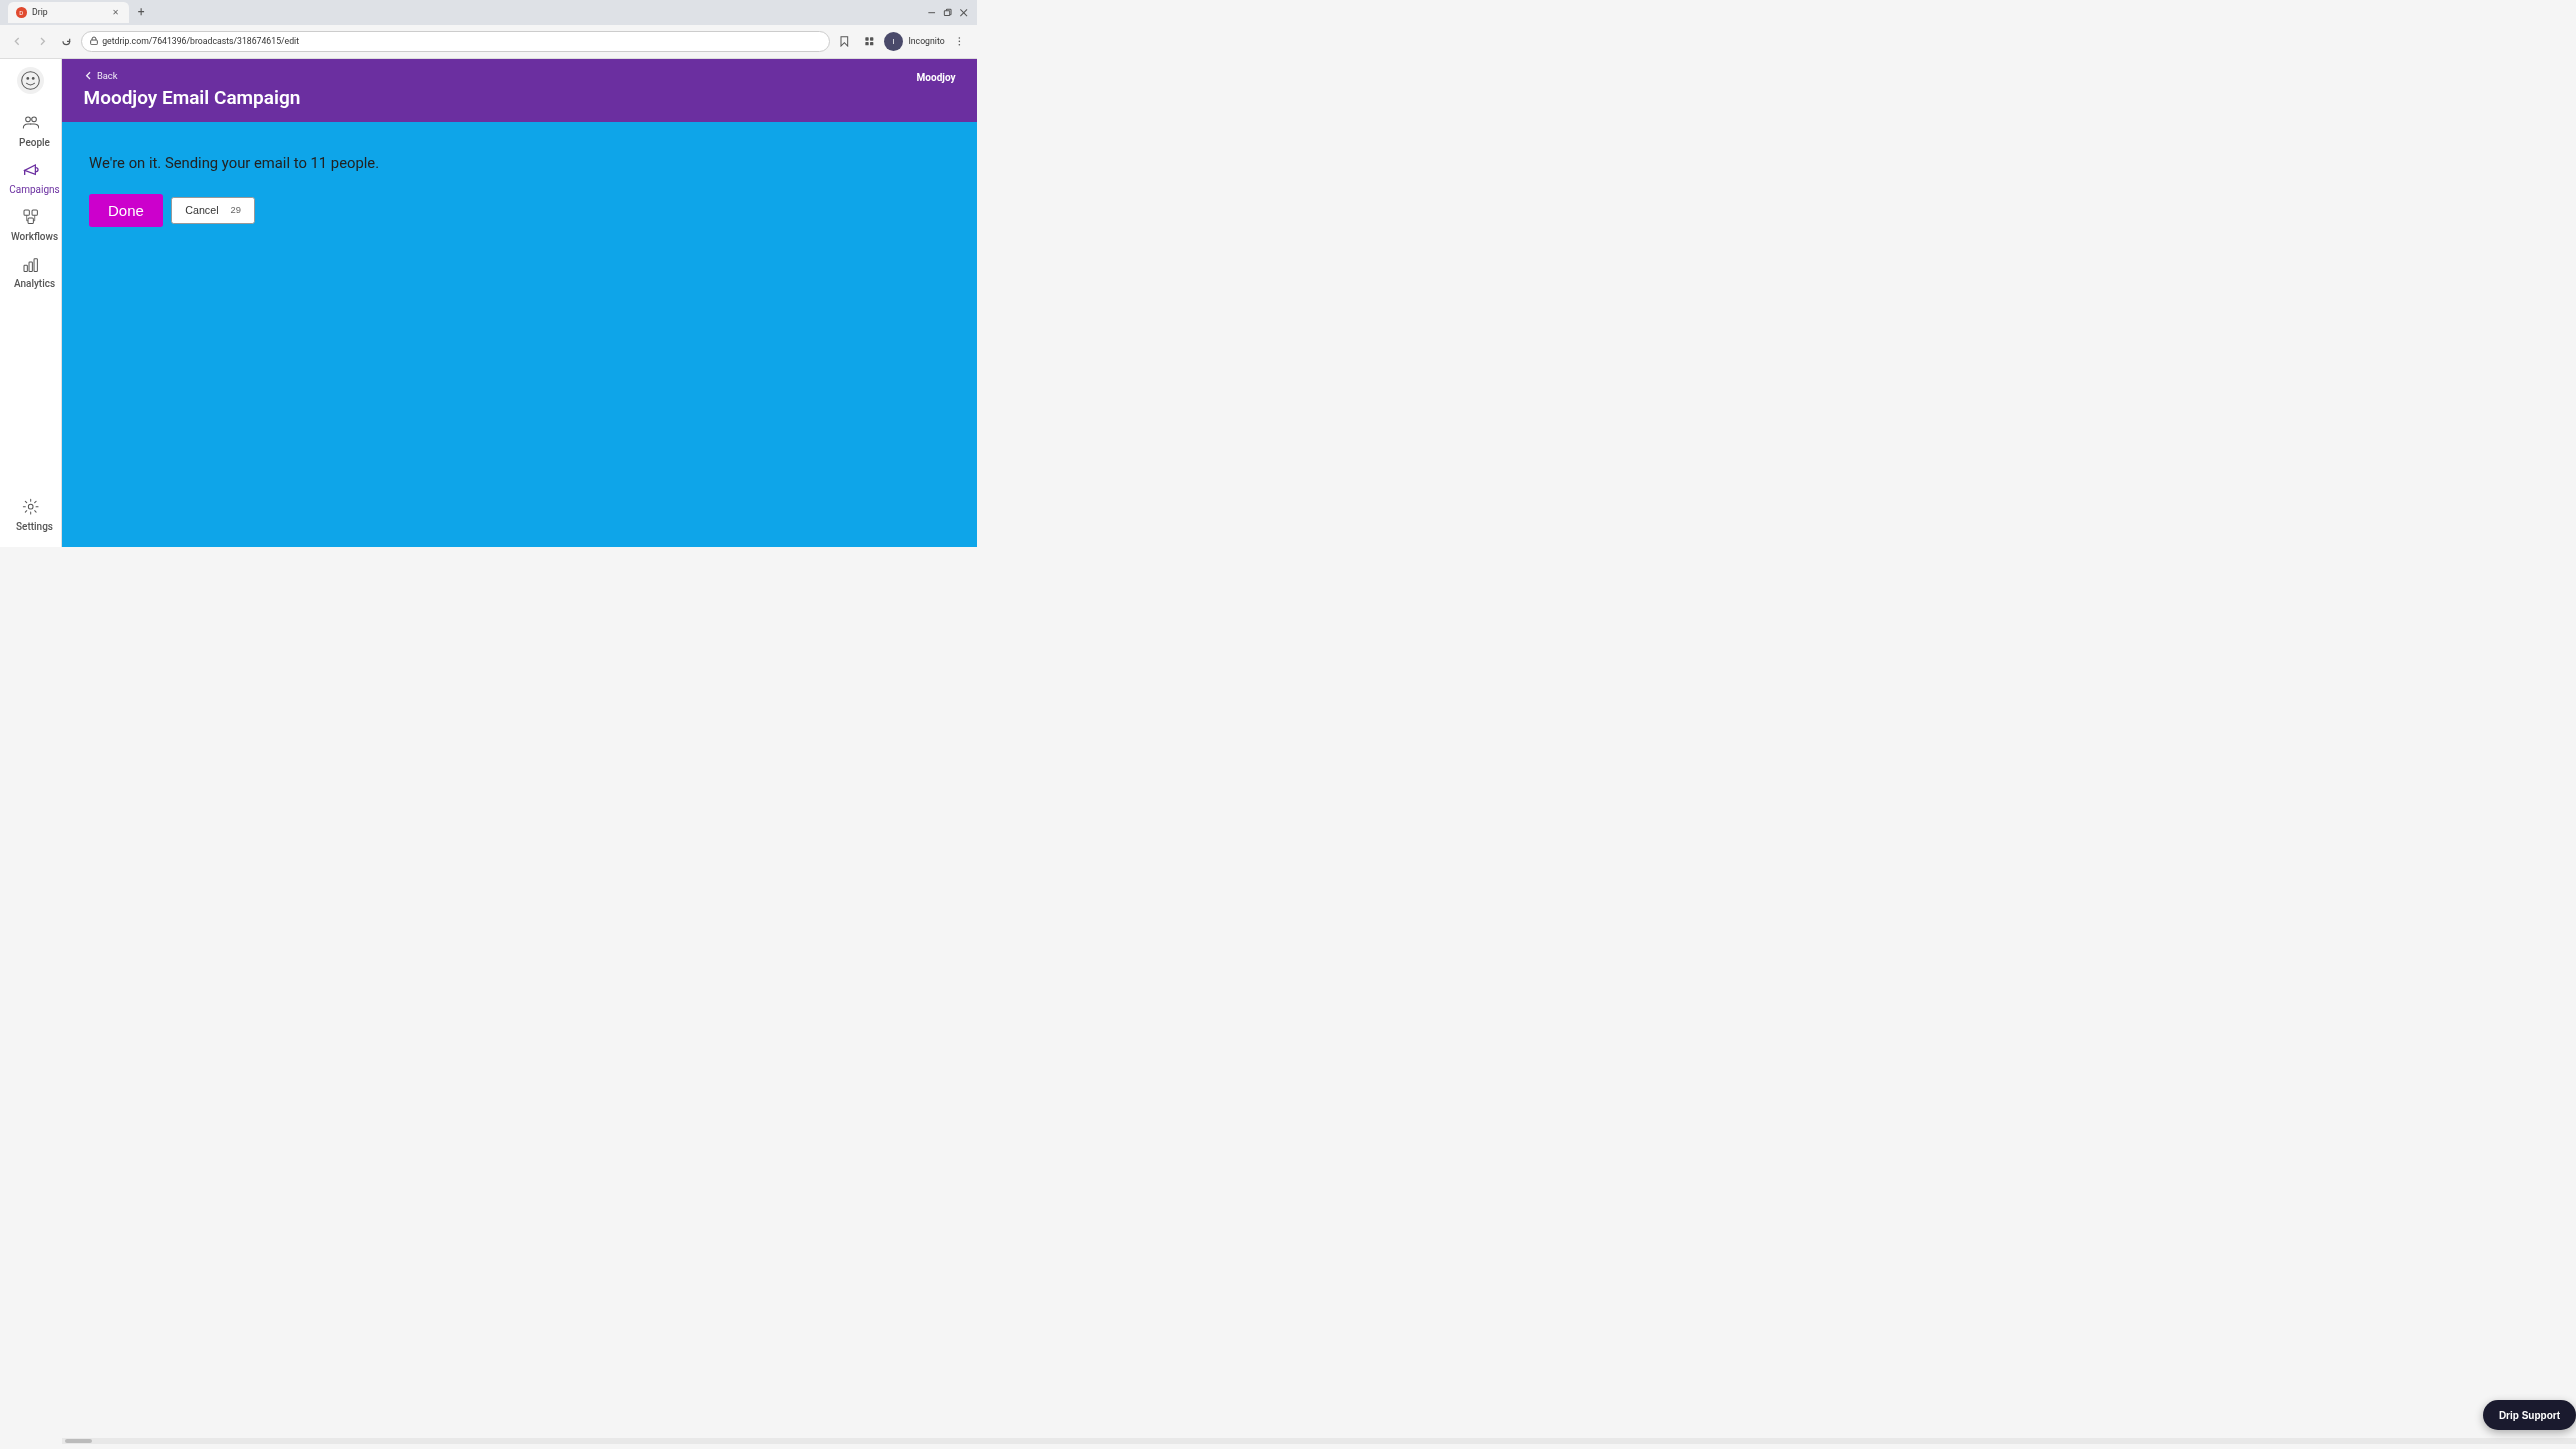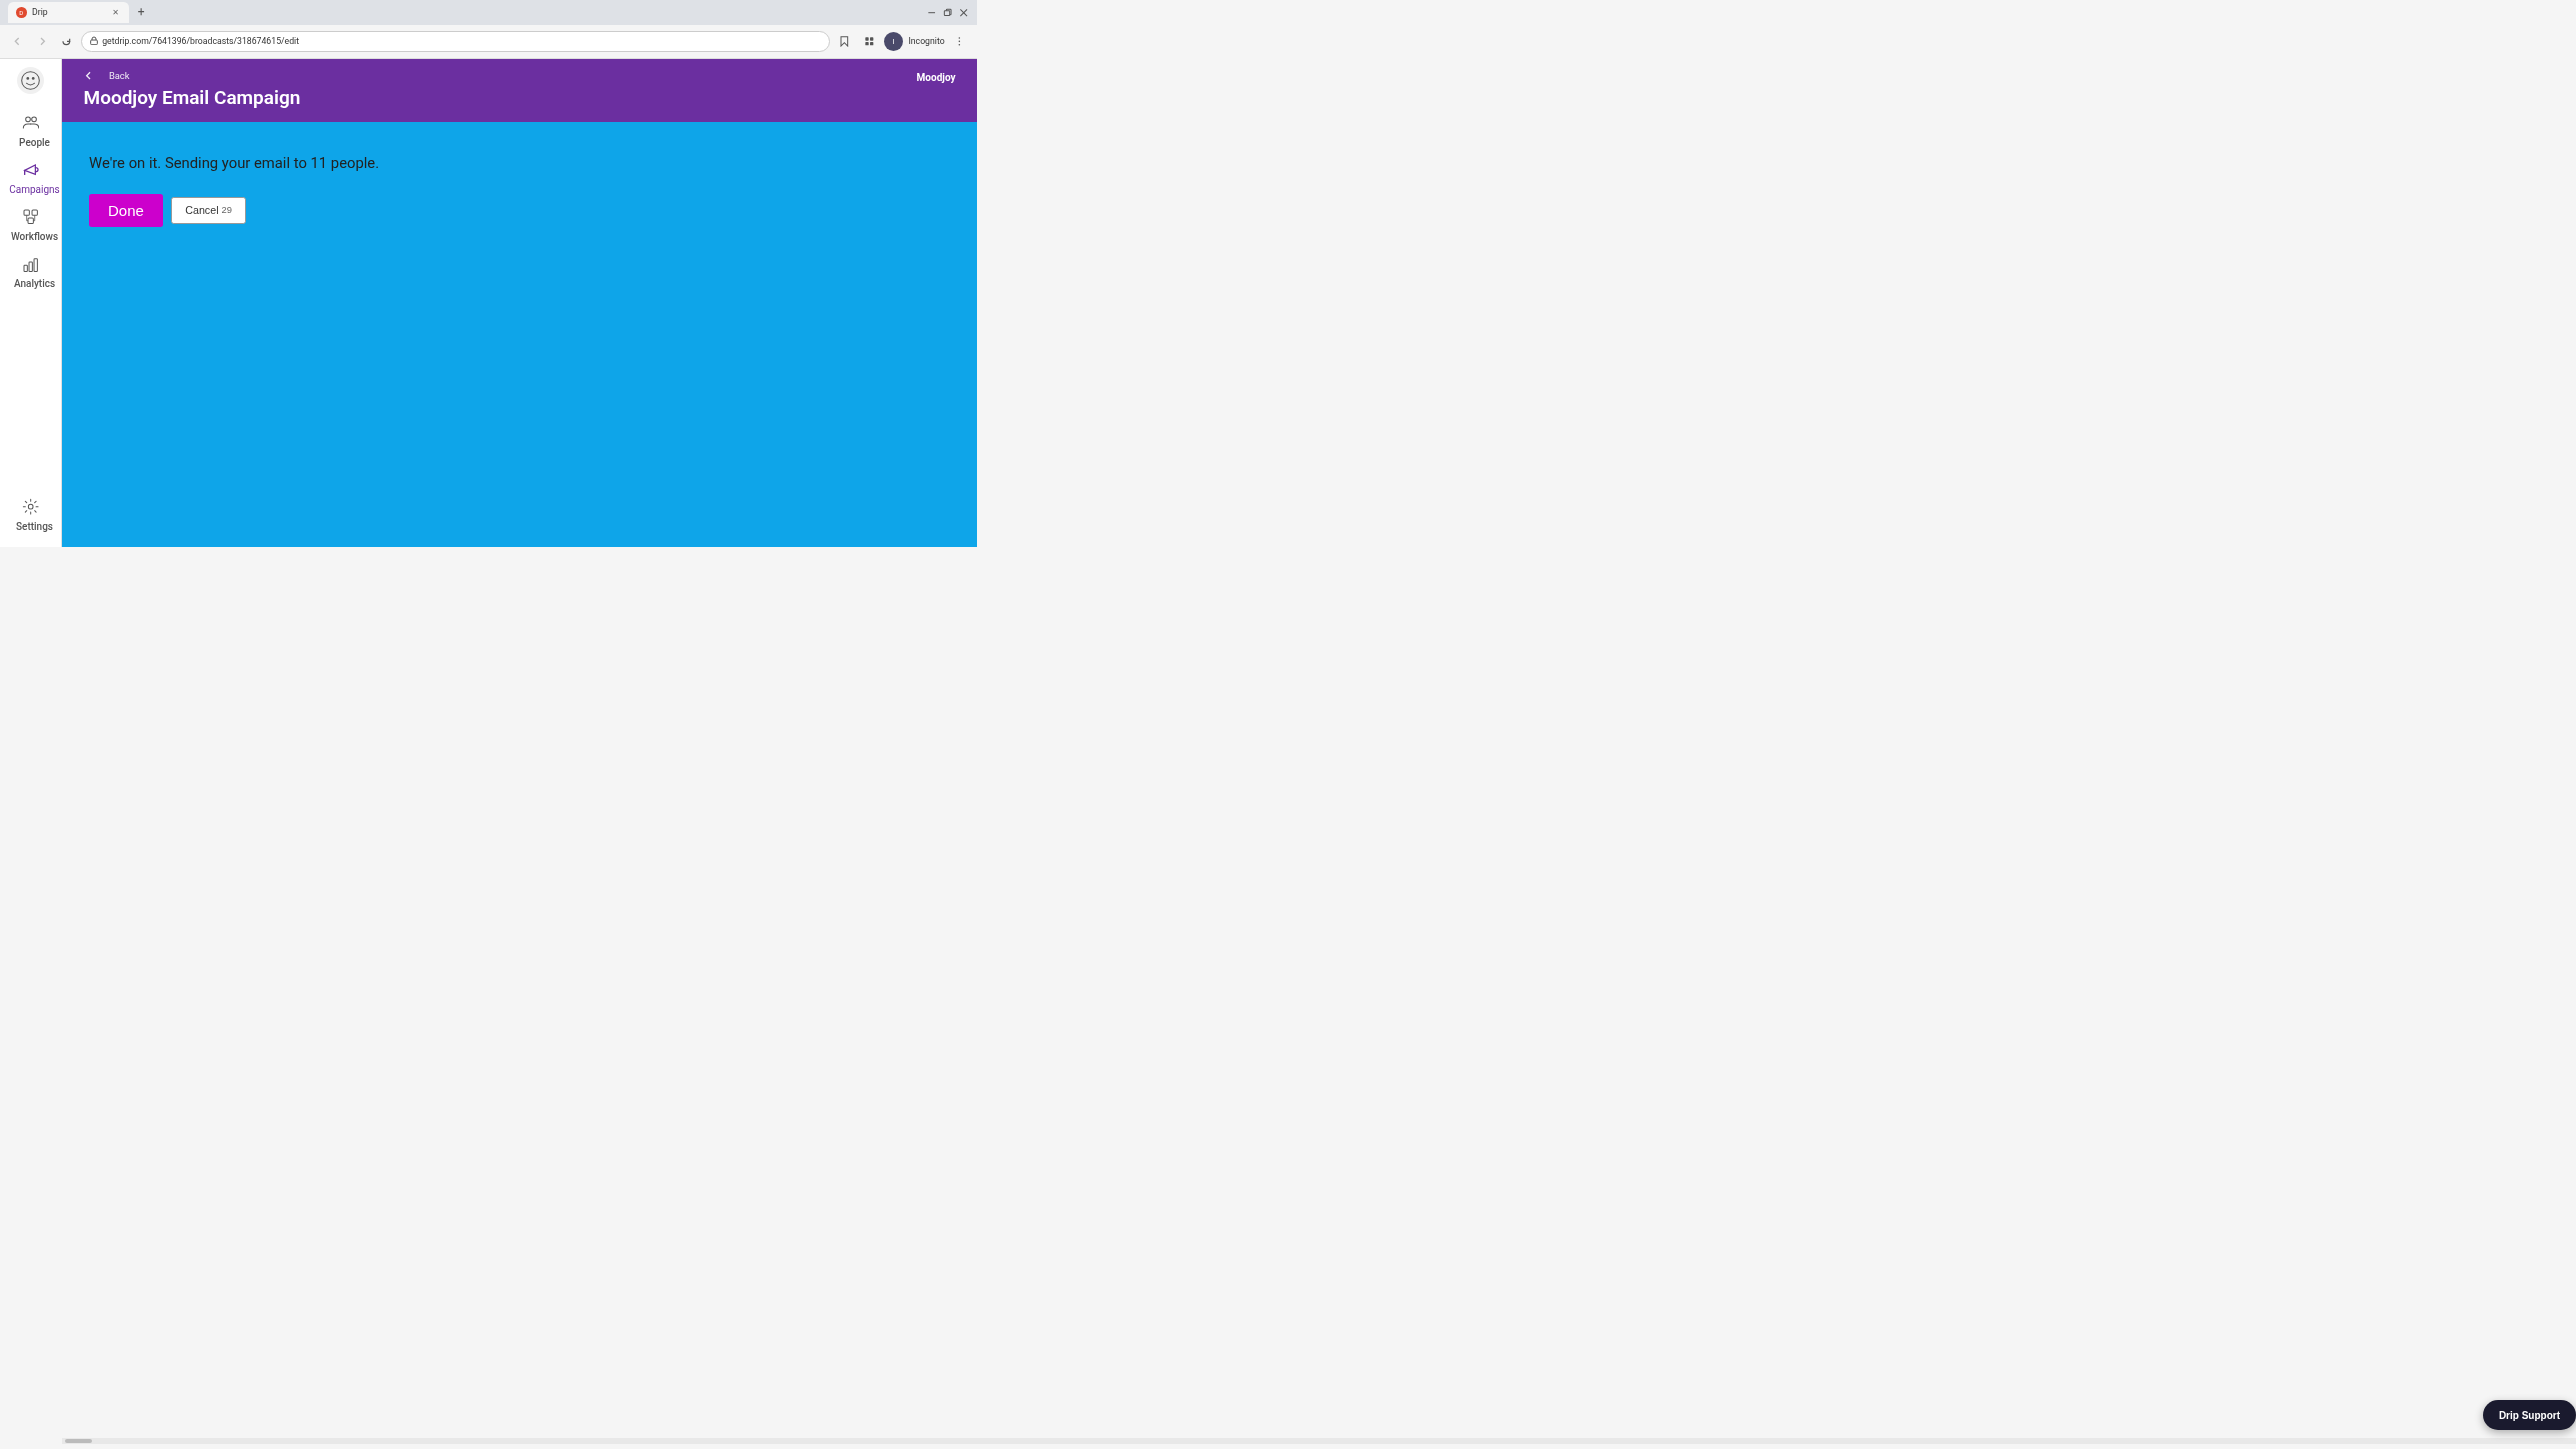--- a/index.html
+++ b/index.html
@@ -253,21 +253,21 @@
 
     
     .page-header {
       background: #6b2fa0;
       padding: 10.7px 21.5px 13.4px;
       color: white;
     }
     .back-link {
       display: flex;
       align-items: flex-end;
-      gap: 16px;
+      gap: 4px;
       color: white;
       font-size: 9.4px;
       cursor: pointer;
       margin-bottom: 5.4px;
       opacity: 0.9;
       width: fit-content;
     }
     .page-title {
       font-size: 19px;
       font-weight: 600;
@@ -324,21 +324,21 @@
       background: white;
       color: #333;
       border: 1.3px solid #999;
       padding: 6.7px 13.4px;
       font-size: 10.7px;
       font-weight: 500;
       border-radius: 2.7px;
       cursor: pointer;
       display: flex;
       align-items: flex-start;
-      gap: 3px;
+      gap: 12px;
     }
     .cancel-countdown {
       font-size: 9.4px;
       color: #666;
     }
 
     
     .drip-support-btn {
       position: fixed;
       bottom: 19px;

